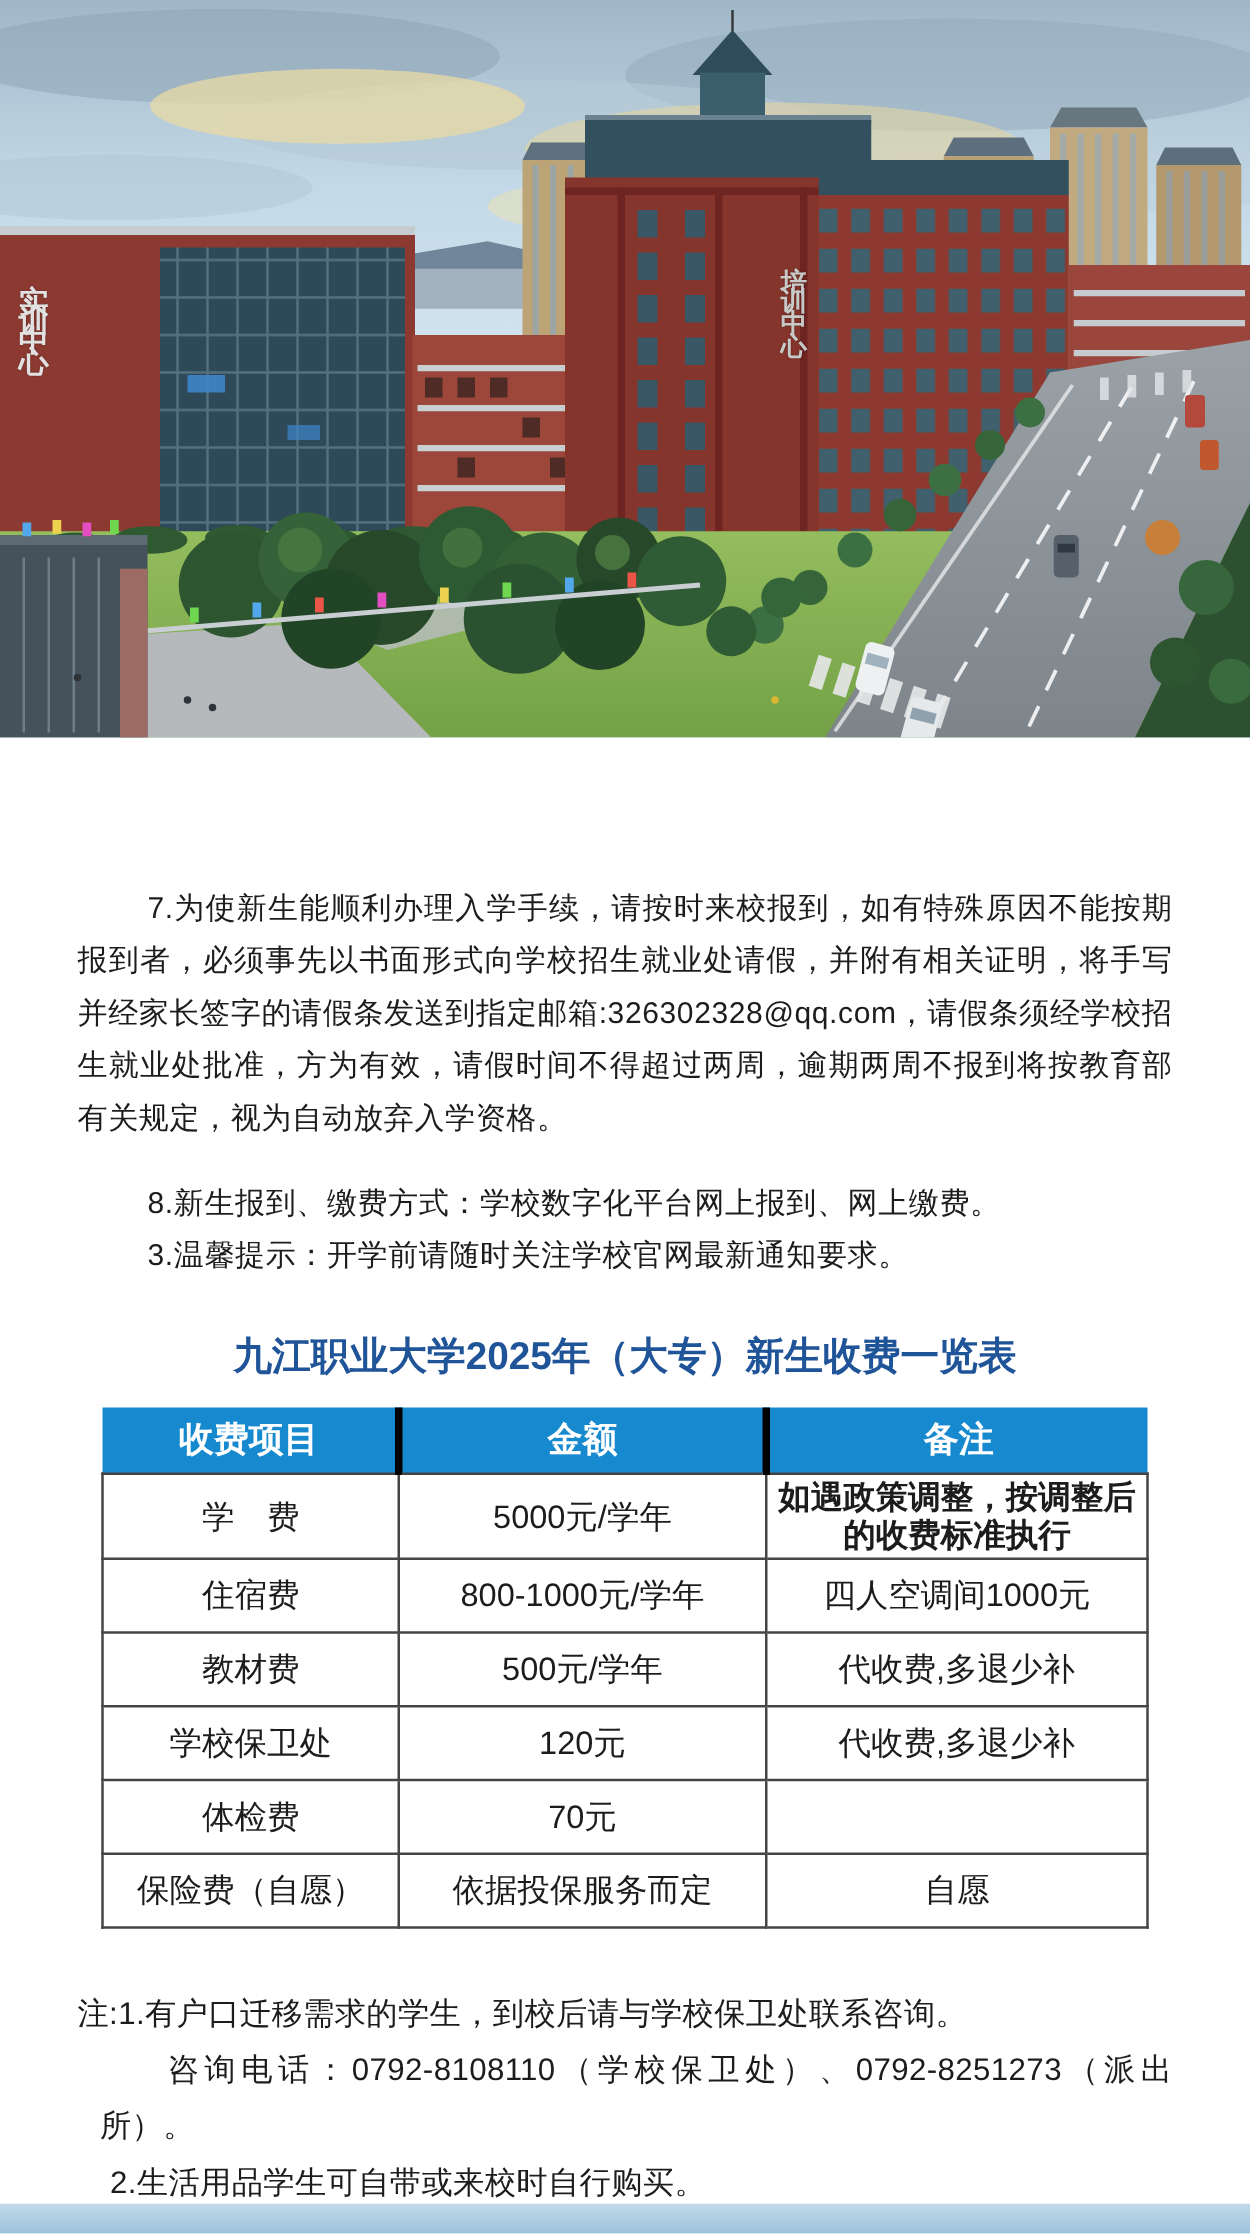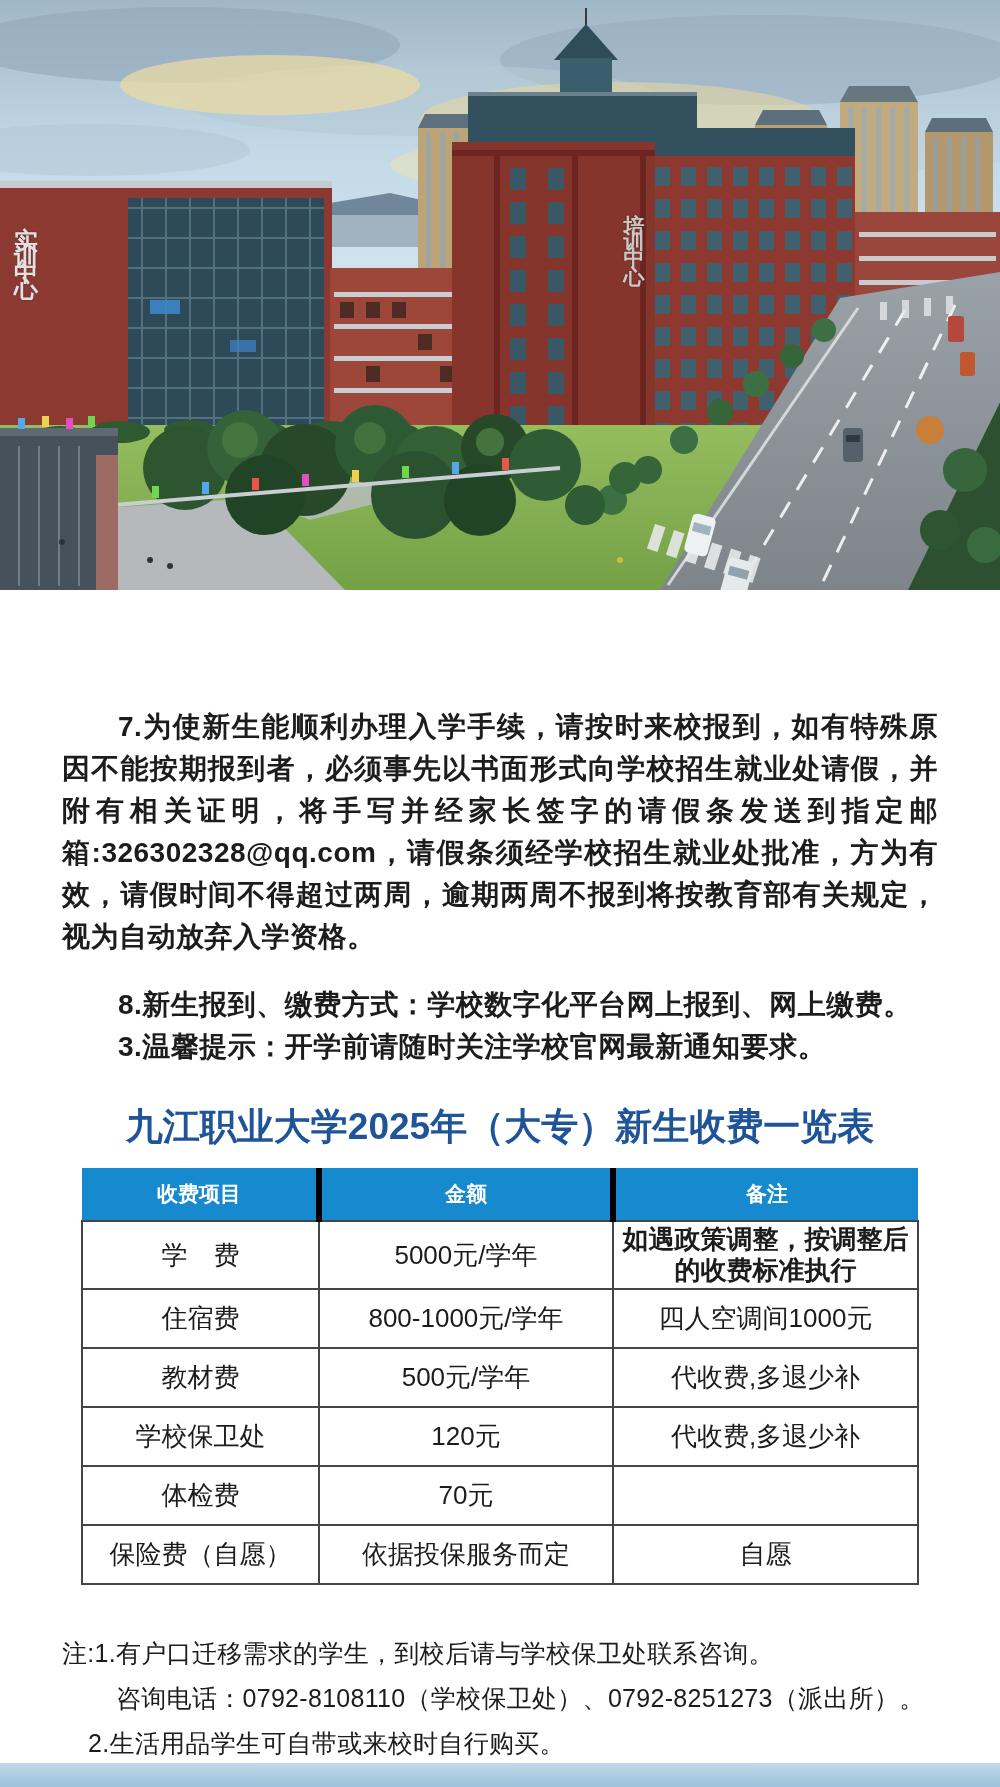--- a/index.html
+++ b/index.html
@@ -21,51 +21,50 @@
     font-weight:700;
     text-shadow:0 0 2px rgba(0,0,0,.35);
     user-select:none;
   }
   .label-left{left:10px;top:208px;font-size:24px;letter-spacing:16px;color:#e6eaec;opacity:.95;}
   .label-center{left:620px;top:196px;font-size:21px;letter-spacing:17px;color:#ced7d6;opacity:.92;}
   
   .content{padding:116px 62px 0 62px;}
   .body-par{
     margin:0;
-    font-size:28px;
+    font-size:24px;
     line-height:42px;
     text-indent:56px;
     text-align:justify;
     letter-spacing:.5px;
     color:#1c1c1c;
-    font-weight:bold;
   }
   .p8{margin-top:26px;}
   .table-title{
     margin:36px 0 18px 0;
     text-align:center;
-    font-size:37px;
+    font-size:31px;
     line-height:46px;
     font-weight:700;
     color:#1f5498;
   }
   
   .fee-table{
     width:836px;
     margin:0 auto;
     border-collapse:collapse;
     table-layout:fixed;
   }
   .fee-table col.c1{width:237px;}
   .fee-table col.c2{width:294px;}
   .fee-table col.c3{width:305px;}
   .fee-table th{
     background:#1689CF;
     color:#ffffff;
-    font-size:21px;
+    font-size:28px;
     font-weight:700;
     height:52px;
     border:none;
     padding:0;
   }
   .fee-table th + th{border-left:6px solid #000000;}
   .fee-table td{
     border:2px solid #454545;
     font-size:26px;
     text-align:center;
@@ -78,21 +77,21 @@
   
   .notes{margin-top:46px;}
   .note{
     margin:0;
     font-size:25px;
     line-height:45px;
     text-align:justify;
     letter-spacing:.3px;
     color:#1c1c1c;
   }
-  .n-2{text-indent:54px;}
+  .n-2{text-indent:54px;margin-left:18px;}
   .n-3{text-indent:26px;}
   
   .bottom-band{
     position:absolute;left:0;bottom:0;width:1000px;height:24px;
     background:linear-gradient(180deg,#c2d9ea 0%,#9dc2dc 100%);
   }
 </style>
 </head>
 <body>
 

